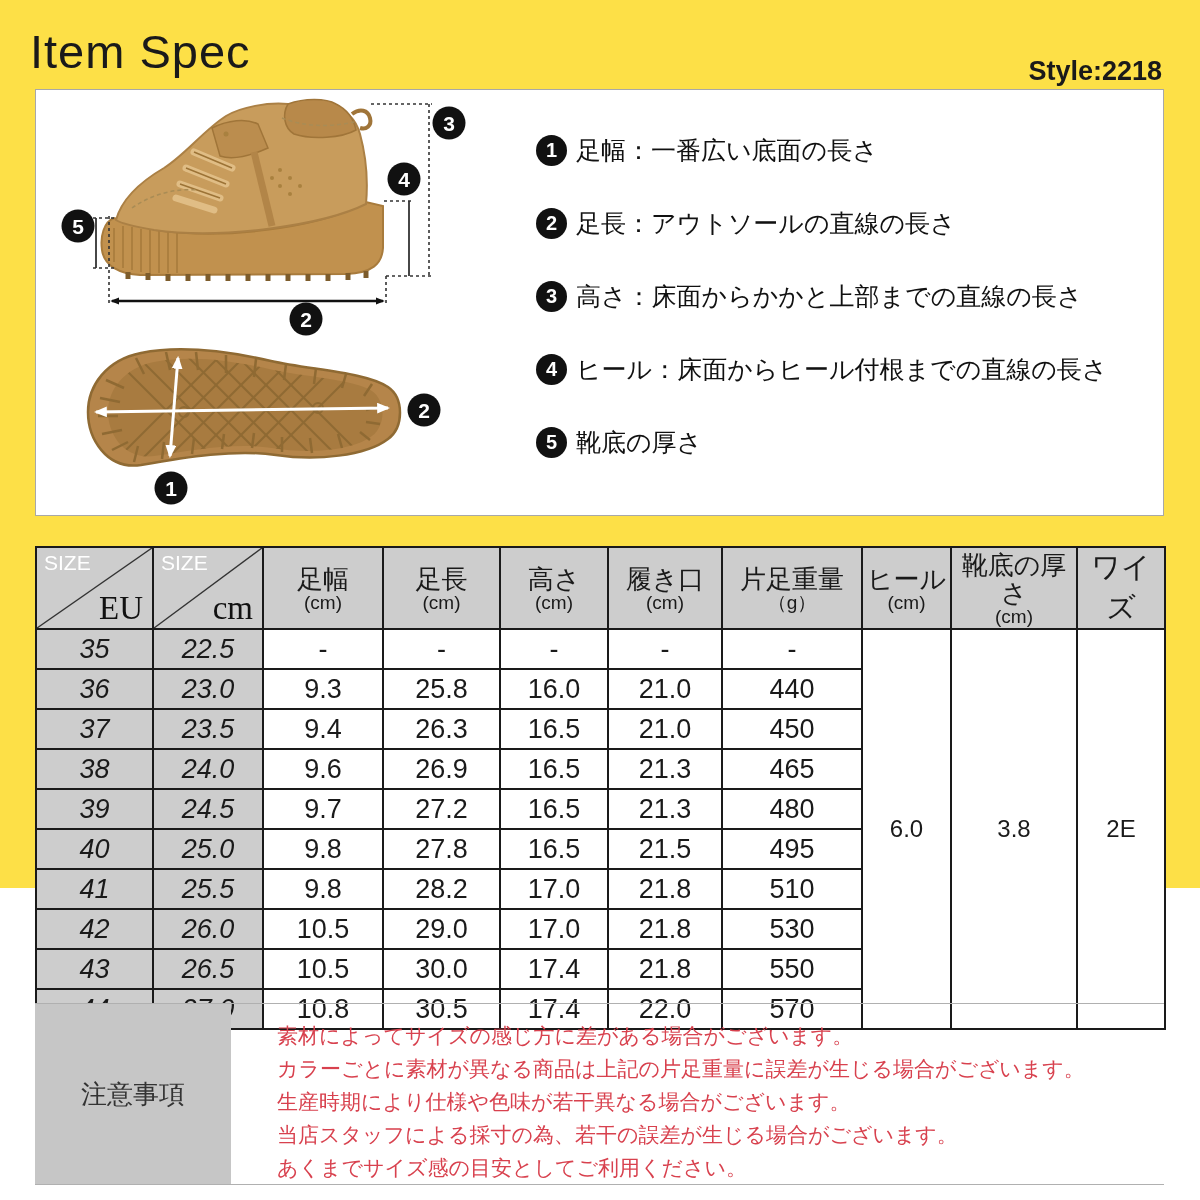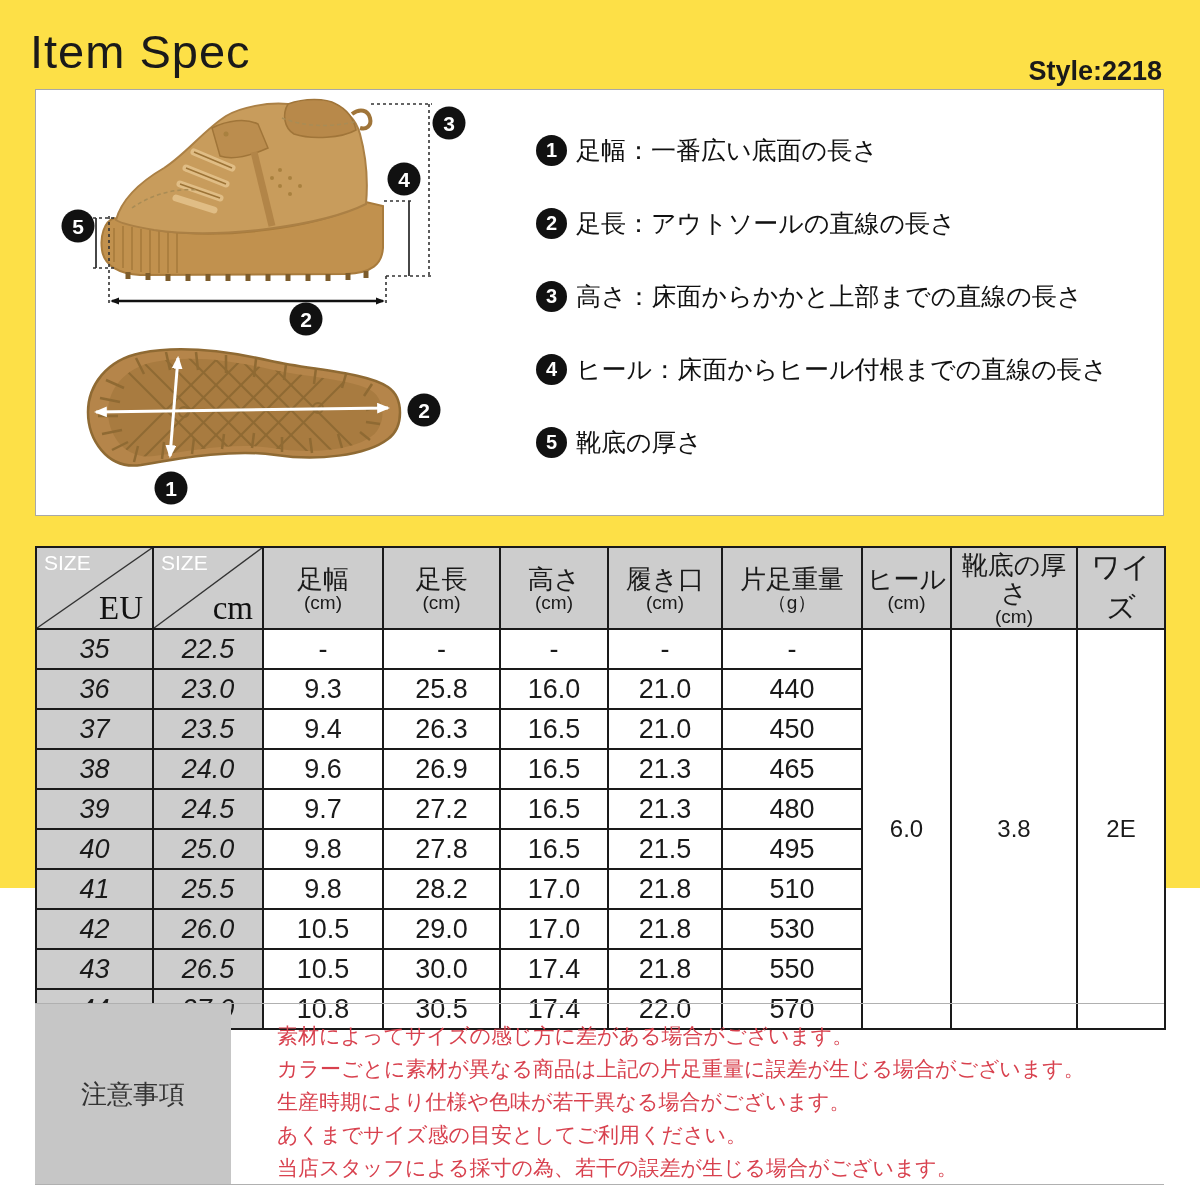--- a/index.html
+++ b/index.html
@@ -427,18 +427,18 @@
         </tr>
       </tbody>
   </table>
 
   <div class="notes">
     <div class="notes-label">注意事項</div>
     <div class="notes-body">
       <p>素材によってサイズの感じ方に差がある場合がございます。</p>
       <p>カラーごとに素材が異なる商品は上記の片足重量に誤差が生じる場合がございます。</p>
       <p>生産時期により仕様や色味が若干異なる場合がございます。</p>
+      <p>当店スタッフによる採寸の為、若干の誤差が生じる場合がございます。</p>
       <p>あくまでサイズ感の目安としてご利用ください。</p>
-      <p>当店スタッフによる採寸の為、若干の誤差が生じる場合がございます。</p>
     </div>
   </div>
 
 </div>
 
 </body></html>

